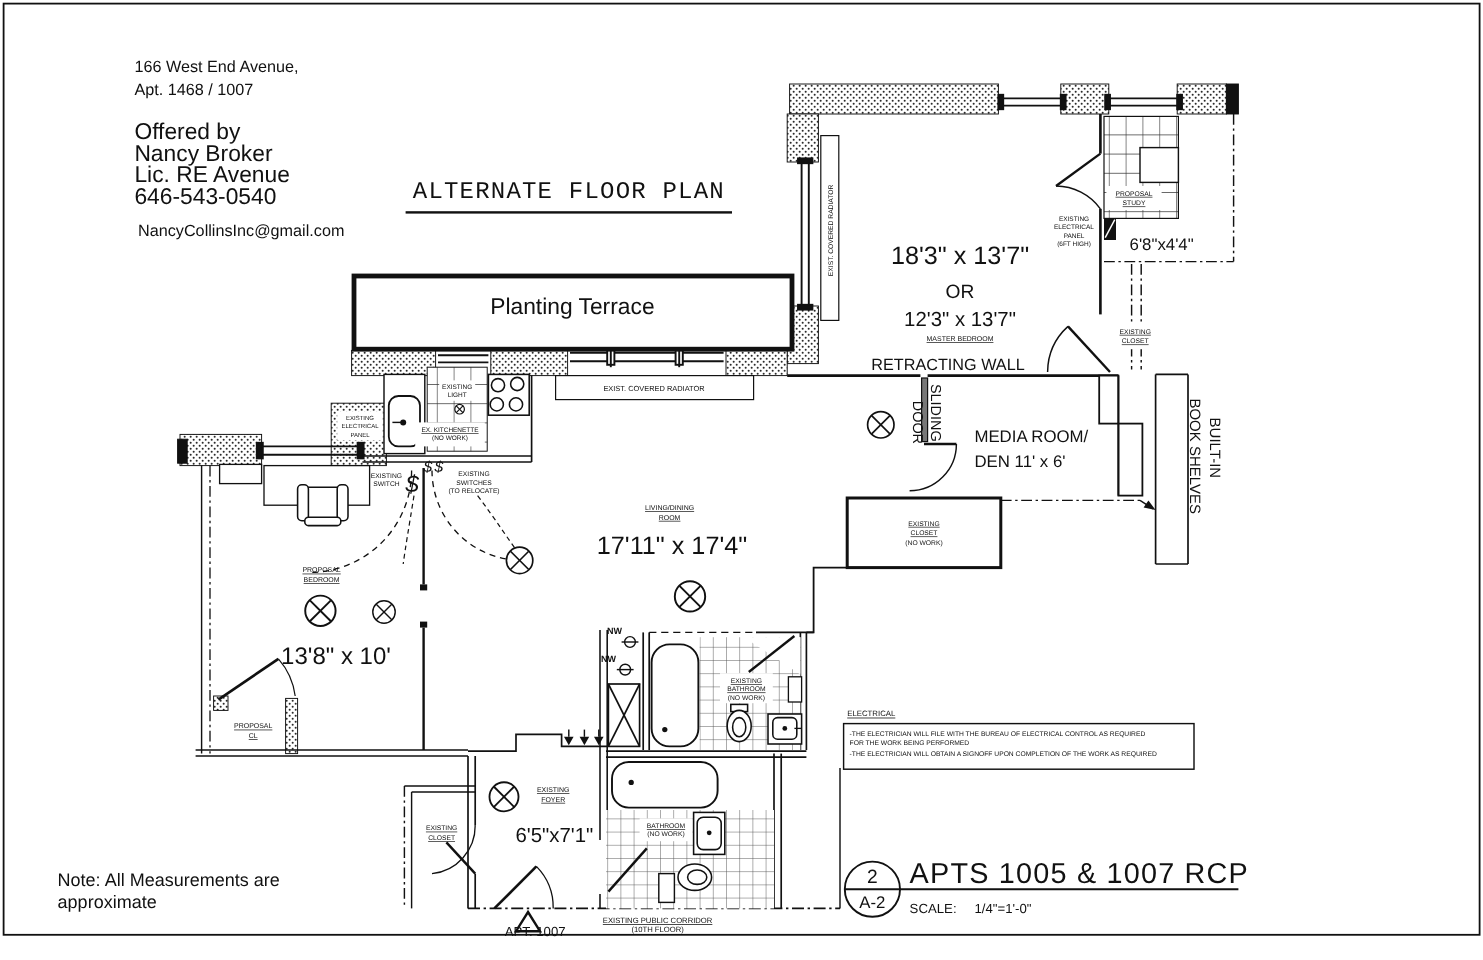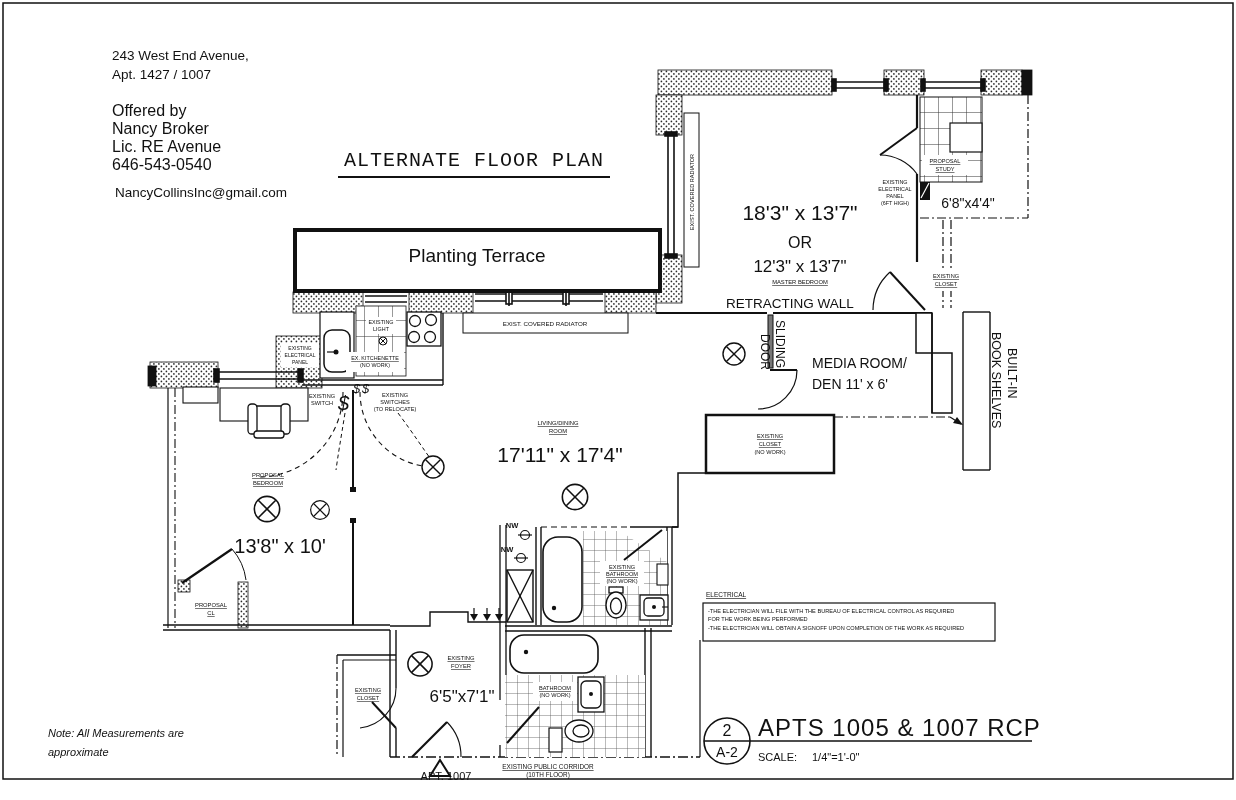--- a/index.html
+++ b/index.html
@@ -1,25 +1,25 @@
 <!DOCTYPE html>
 <html><head>
 <meta charset="utf-8">
 <style>
   html,body{margin:0;padding:0;background:#e8e8e8;}
   .sheet{position:relative;width:1236px;height:800px;background:#fff;overflow:hidden;
          font-family:"Liberation Sans",sans-serif;color:#111;}
   .sheet svg{position:absolute;left:0;top:0;}
   .t{position:absolute;white-space:nowrap;}
   .addr{left:112px;top:46px;font-size:13.5px;line-height:19px;}
-  .offered{left:112px;top:102px;font-size:16px;line-height:18px;}
+  .offered{left:112px;top:102px;font-size:19px;line-height:18px;}
   .email{left:115px;top:185px;font-size:13.5px;}
   .plantitle{left:338px;top:149px;font-size:20px;letter-spacing:1px;
              border-bottom:2px solid #111;padding:0 6px 4px 6px;font-family:Liberation Mono, monospace;}
-  .note{left:48px;top:724px;font-size:11px;line-height:19px;font-style:italic;}
+  .note{left:48px;top:724px;font-size:15px;line-height:19px;}
   svg text{fill:#111;stroke:none;font-family:"Liberation Sans",sans-serif;}
 </style>
 </head>
 <body>
 
 <div class="sheet">
 
 <svg width="1236" height="800" viewBox="0 0 1236 800">
   <defs>
     <pattern id="dots" width="5" height="5" patternUnits="userSpaceOnUse">
@@ -417,22 +417,22 @@
     <line x1="704" y1="741" x2="1032" y2="741" stroke-width="1.6"></line>
     <text x="727" y="736" font-size="16" text-anchor="middle" fill="#111" stroke="none">2</text>
     <text x="727" y="757" font-size="14" text-anchor="middle" fill="#111" stroke="none">A-2</text>
     <text x="758" y="736" font-size="24" letter-spacing="1" fill="#111" stroke="none">APTS 1005 &amp; 1007 RCP</text>
     <text x="758" y="761" font-size="11" fill="#111" stroke="none">SCALE:</text>
     <text x="812" y="761" font-size="11" fill="#111" stroke="none">1/4"=1'-0"</text>
   </g>
 </svg>
 
   <div class="t addr">
-    <div>243 West End Avenue,</div>
-    <div>Apt. 1427 / 1007</div>
+    <div>166 West End Avenue,</div>
+    <div>Apt. 1468 / 1007</div>
   </div>
   <div class="t offered">
     <div>Offered by</div>
     <div>Nancy Broker</div>
     <div>Lic. RE Avenue</div>
     <div>646-543-0540</div>
   </div>
   <div class="t email">NancyCollinsInc@gmail.com</div>
   <div class="t plantitle">ALTERNATE FLOOR PLAN</div>
   <div class="t note">

